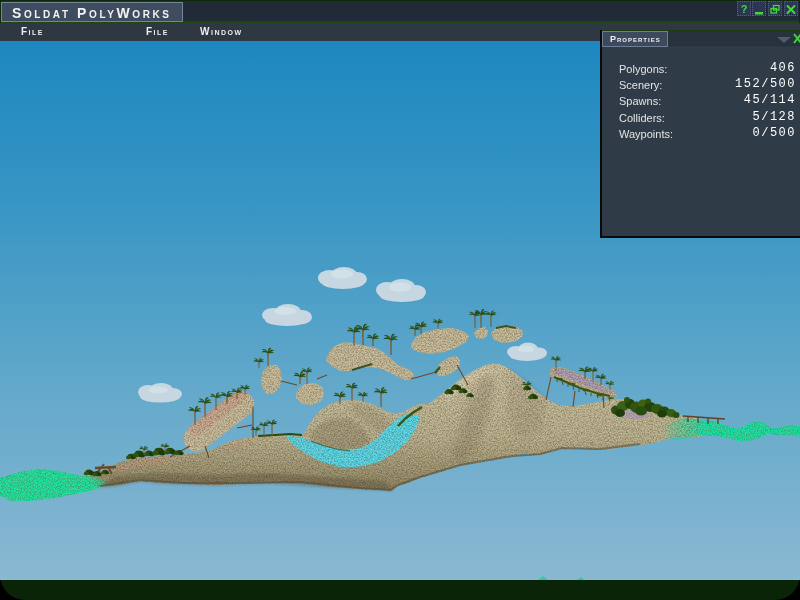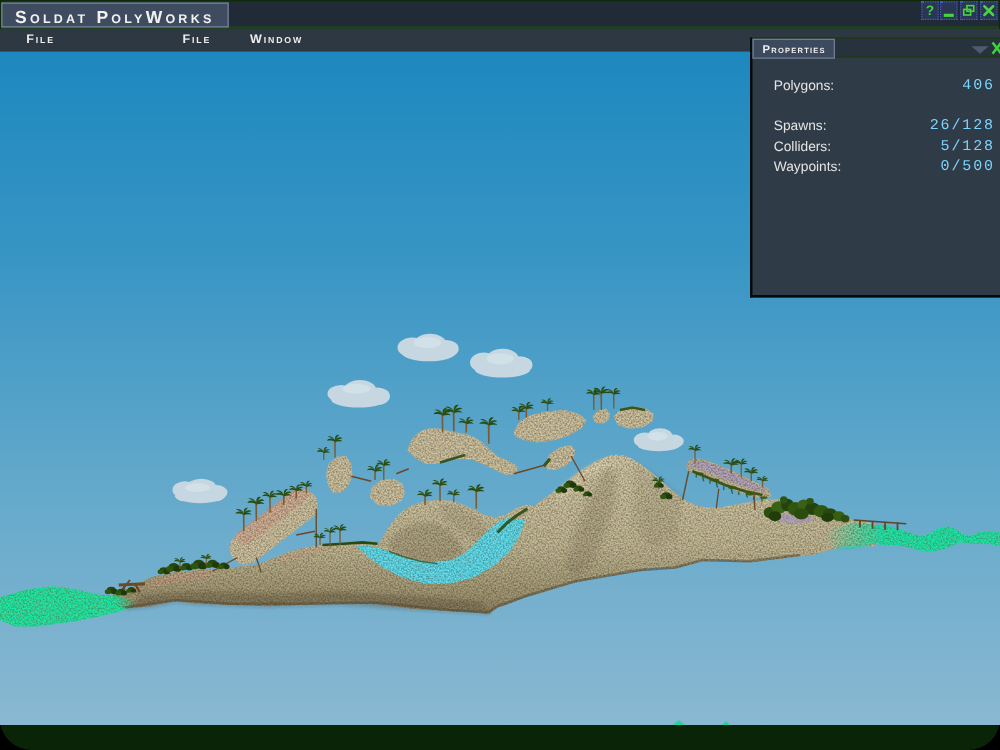--- a/index.html
+++ b/index.html
@@ -26,21 +26,21 @@
   #panel{position:absolute;left:600px;top:30px;width:200px;height:208px;
          background:#2f3b47;border-left:2px solid #060a0d;border-bottom:2px solid #060a0d;
          box-sizing:border-box;}
   #panelhead{position:absolute;left:0px;top:0px;width:198px;height:16px;background:#28323d;
              border-top:1px solid #1d3a10;border-bottom:1px solid #1d3a10;box-sizing:border-box;}
   #paneltab{position:absolute;left:0px;top:0px;width:66px;height:16px;background:#3d4a5e;
             border:1px solid #6e7d94;box-sizing:border-box;}
   #paneltab span{position:absolute;left:7px;top:2px;color:#f0f0f0;font-size:9px;font-weight:bold;
                  font-variant:small-caps;letter-spacing:1px;}
   .prow{position:absolute;left:17px;width:176px;height:14px;color:#e4e4e4;font-size:11px;}
-  .prow .v{position:absolute;right:-1px;top:-2px;color:#7dd3fc;font-size:12px;
+  .prow .v{position:absolute;right:-1px;top:-2px;color:#ffffff;font-size:12px;
            font-family:"Liberation Mono",monospace;letter-spacing:1.5px;}
   
   #status{position:absolute;left:0;top:580px;width:800px;height:20px;background:#2e3a45;}
   #status span{position:absolute;top:5px;color:#e8e8e8;font-size:11px;}
 </style>
 </head>
 <body>
 <div id="win">
   <div id="titlebar">
       <div class="inner"></div>
@@ -394,18 +394,19 @@
           <span>Properties</span>
         </div>
       <svg style="position:absolute;left:174px;top:5px;" width="16" height="8" viewBox="0 0 16 8">
           <path d="M1 1 L15 1 L8 7 Z" fill="#4d5a70"></path>
         </svg>
       <svg style="position:absolute;left:191px;top:1px;" width="9" height="13" viewBox="0 0 9 13">
           <path d="M1 2 L8 11 M8 2 L1 11" stroke="#3fd23c" stroke-width="2"></path>
         </svg>
     </div>
     <div class="prow" style="top:33px;">Polygons:<span class="v">406</span></div>
-    <div class="prow" style="top:65px;">Spawns:<span class="v">26/128</span></div>
+    <div class="prow" style="top:49px;">Scenery:<span class="v">152/500</span></div>
+    <div class="prow" style="top:65px;">Spawns:<span class="v">45/114</span></div>
     <div class="prow" style="top:82px;">Colliders:<span class="v">5/128</span></div>
     <div class="prow" style="top:98px;">Waypoints:<span class="v">0/500</span></div>
   </div>
 
 </div>
 
 </body></html>

